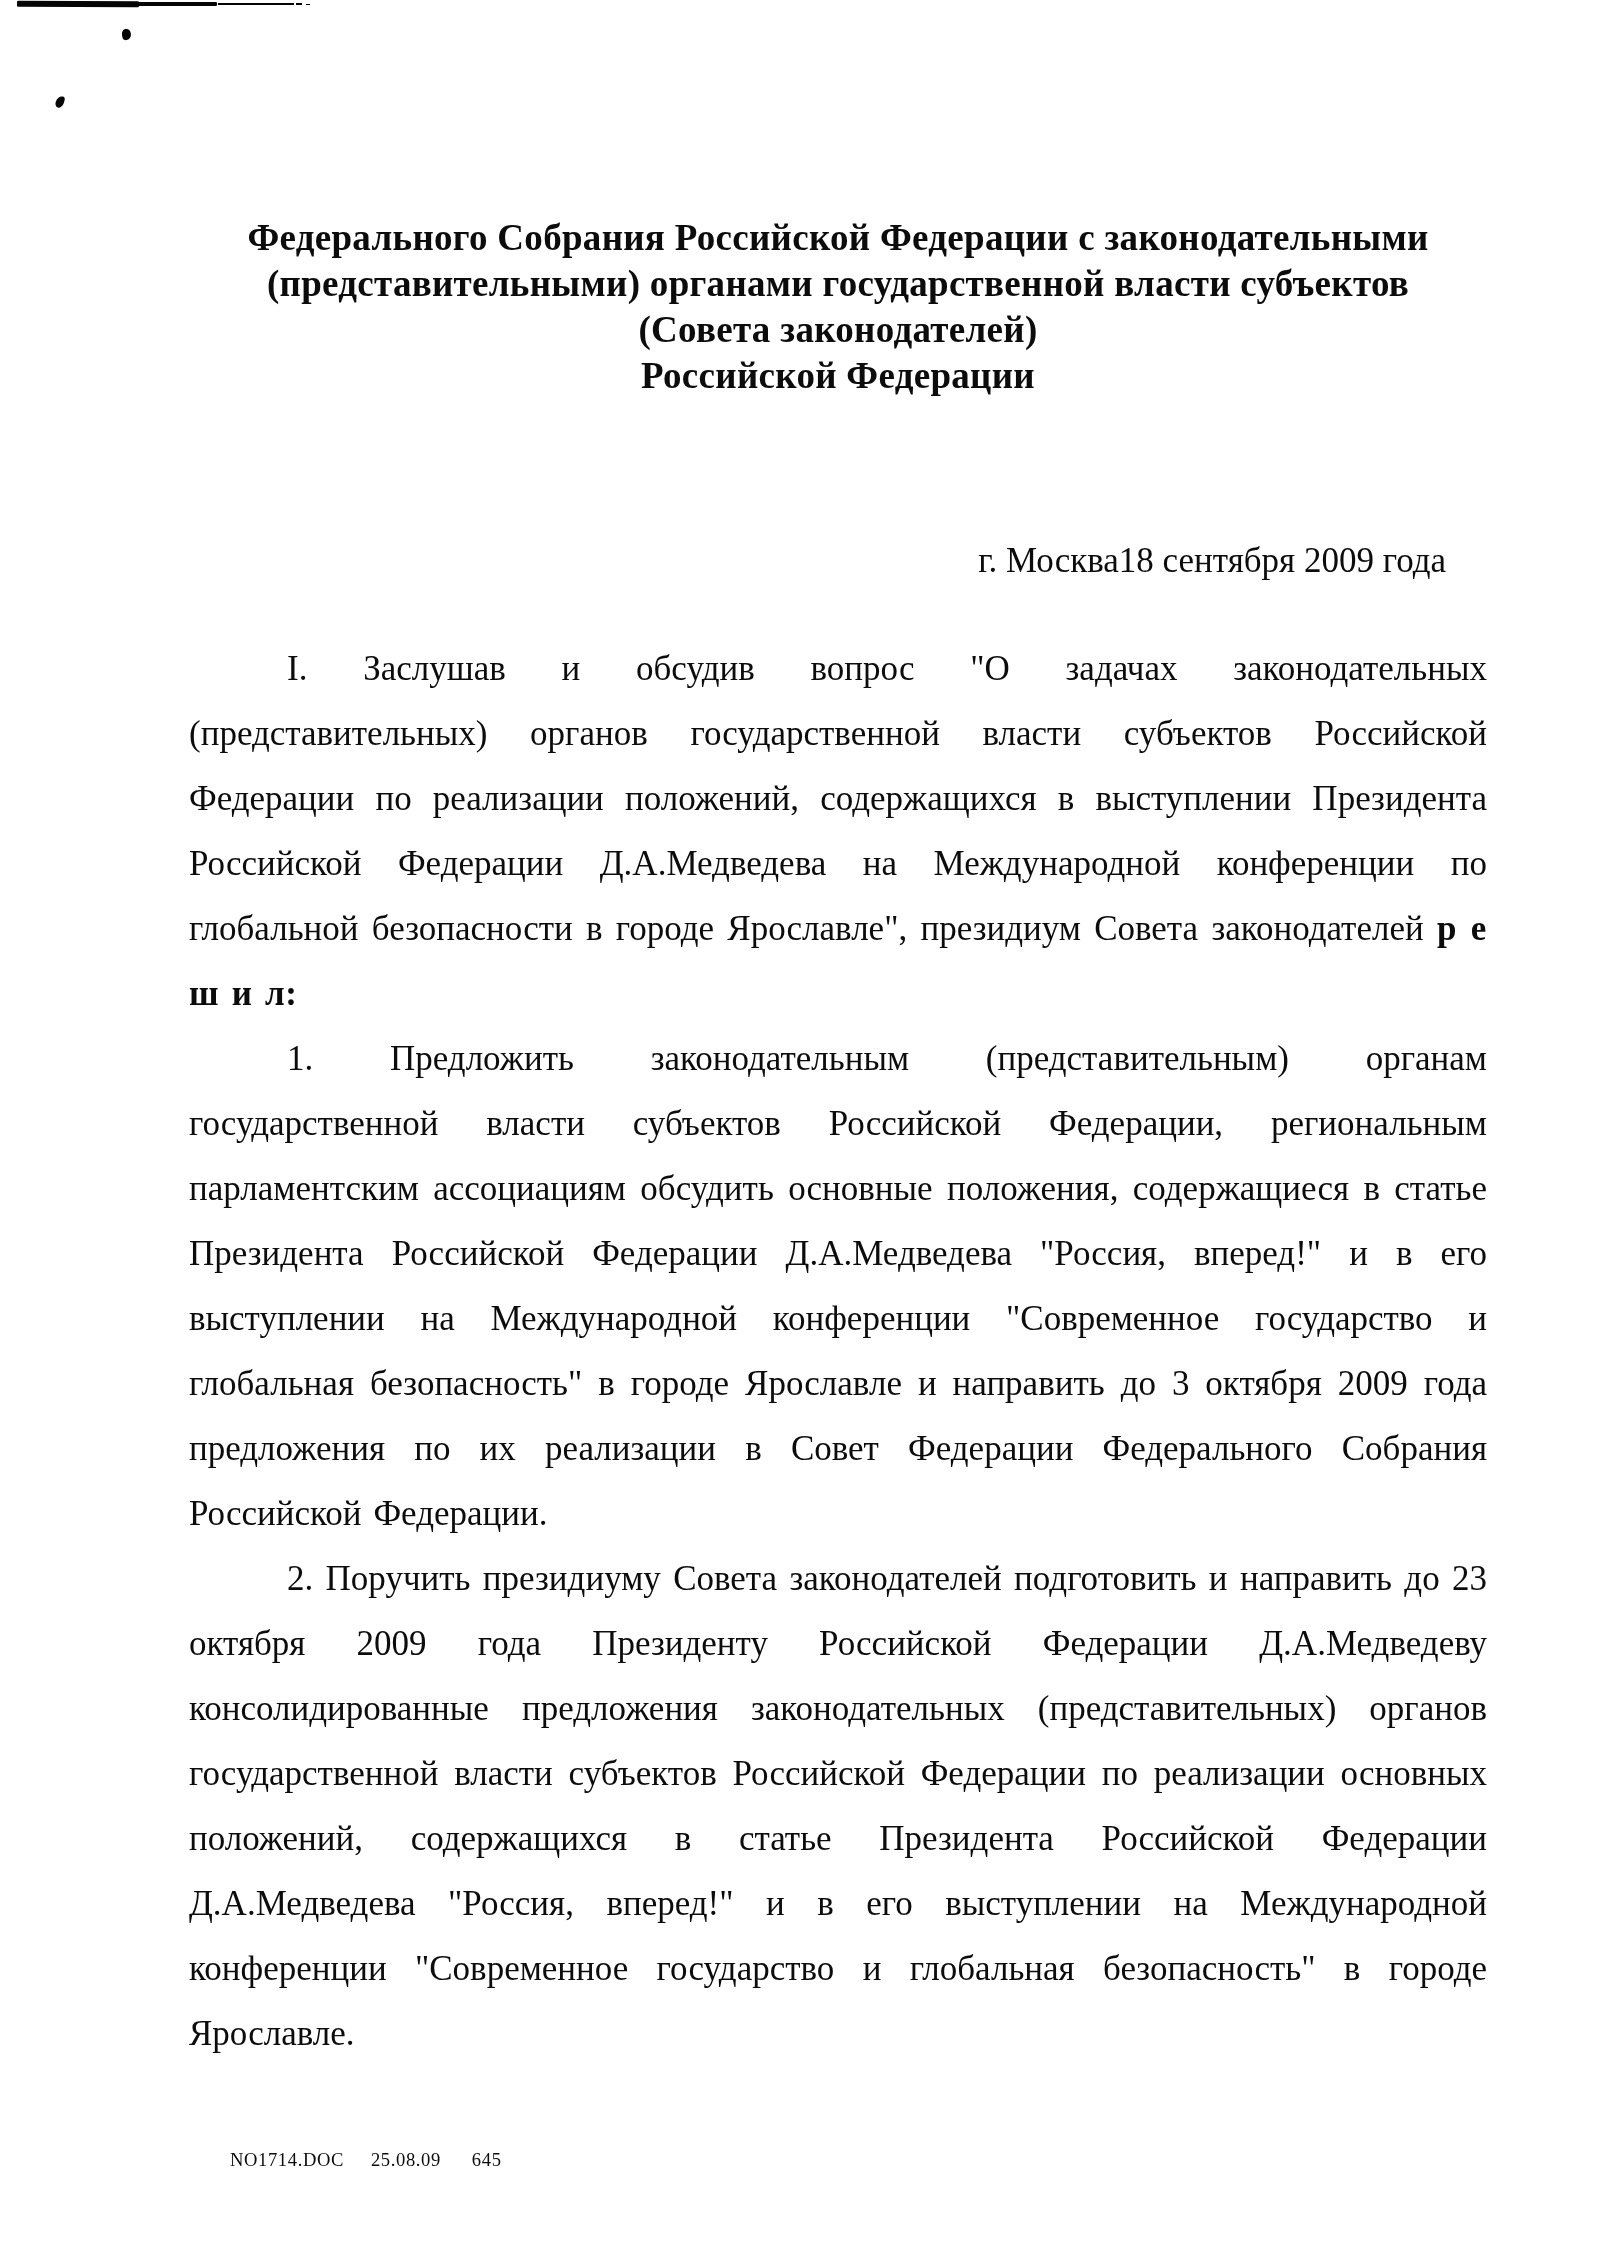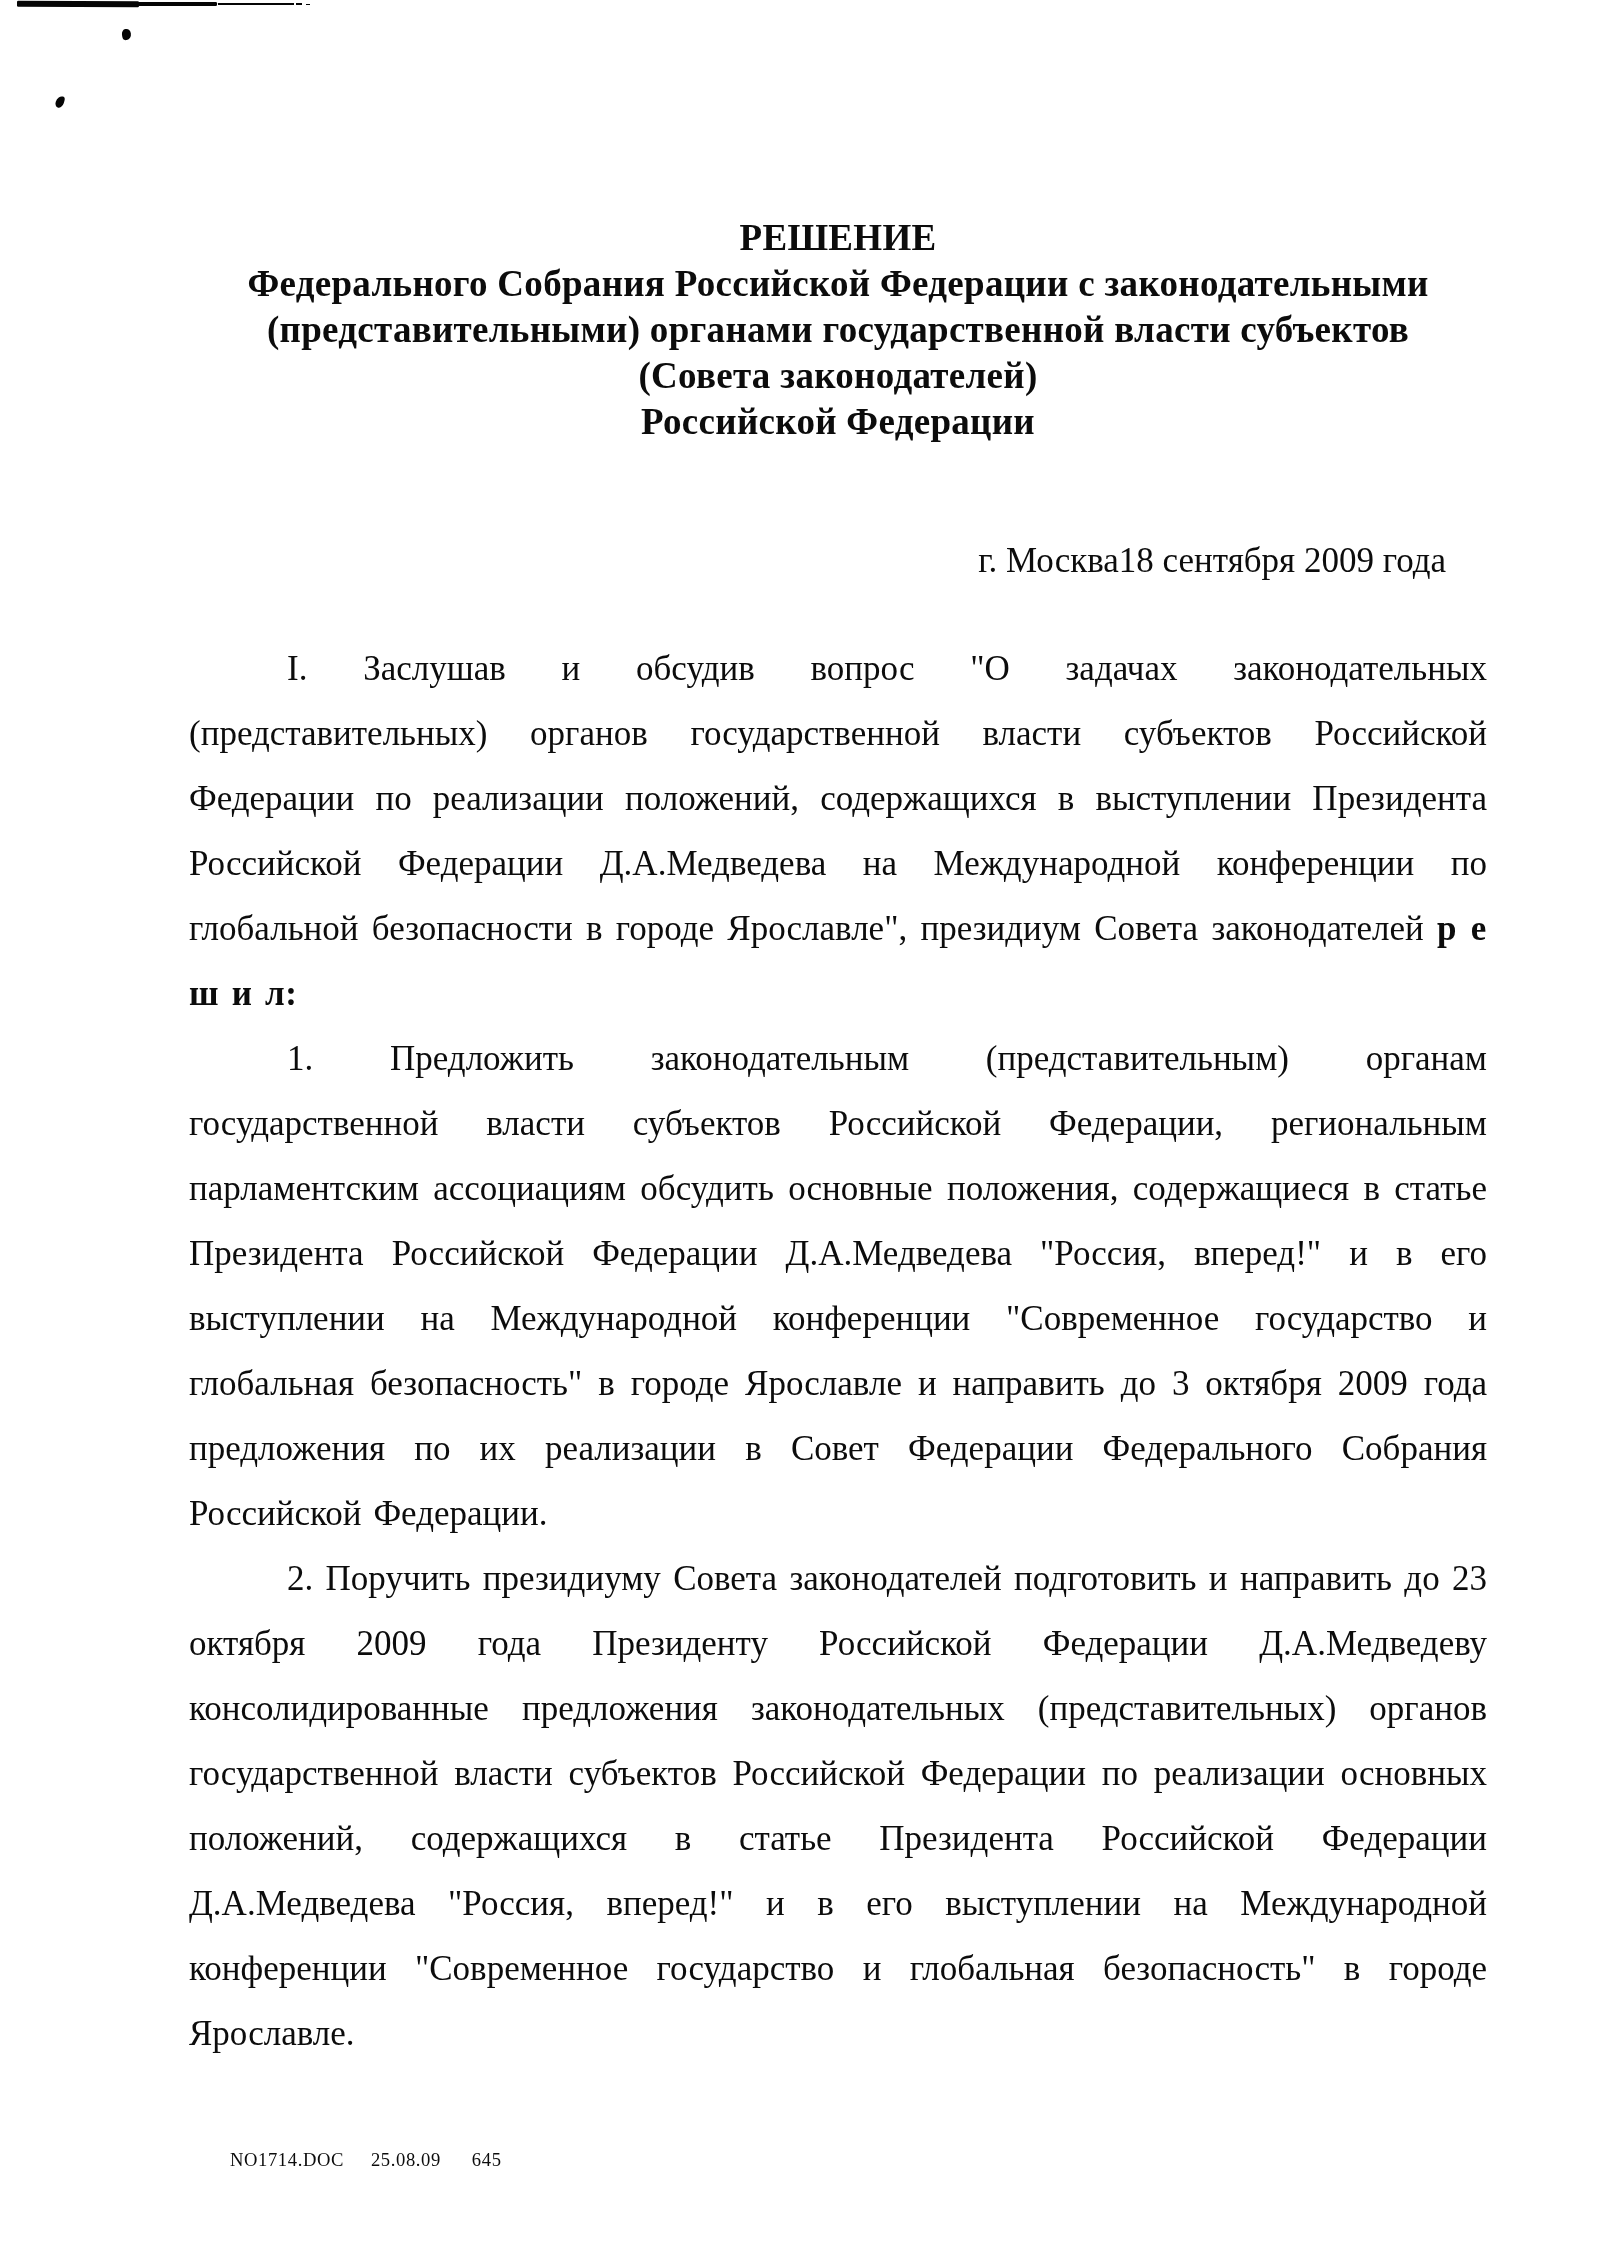--- a/index.html
+++ b/index.html
@@ -90,21 +90,20 @@
 
   <div class="artifact streak-1"></div>
   <div class="artifact streak-2"></div>
   <div class="artifact streak-3"></div>
   <div class="artifact speck-1"></div>
   <div class="artifact speck-2"></div>
   <div class="artifact ink-dot-1"></div>
   <div class="artifact ink-dot-2"></div>
 
   <div class="title-block">
-    <div>РЕШЕНИЕ</div>
     <div>Федерального Собрания Российской Федерации с законодательными</div>
     <div>(представительными) органами государственной власти субъектов</div>
     <div>(Совета законодателей)</div>
     <div>Российской Федерации</div>
   </div>
 
   <div class="dateline">
     <span class="place">г. Москва</span>
     <span class="date">18 сентября 2009 года</span>
   </div>

